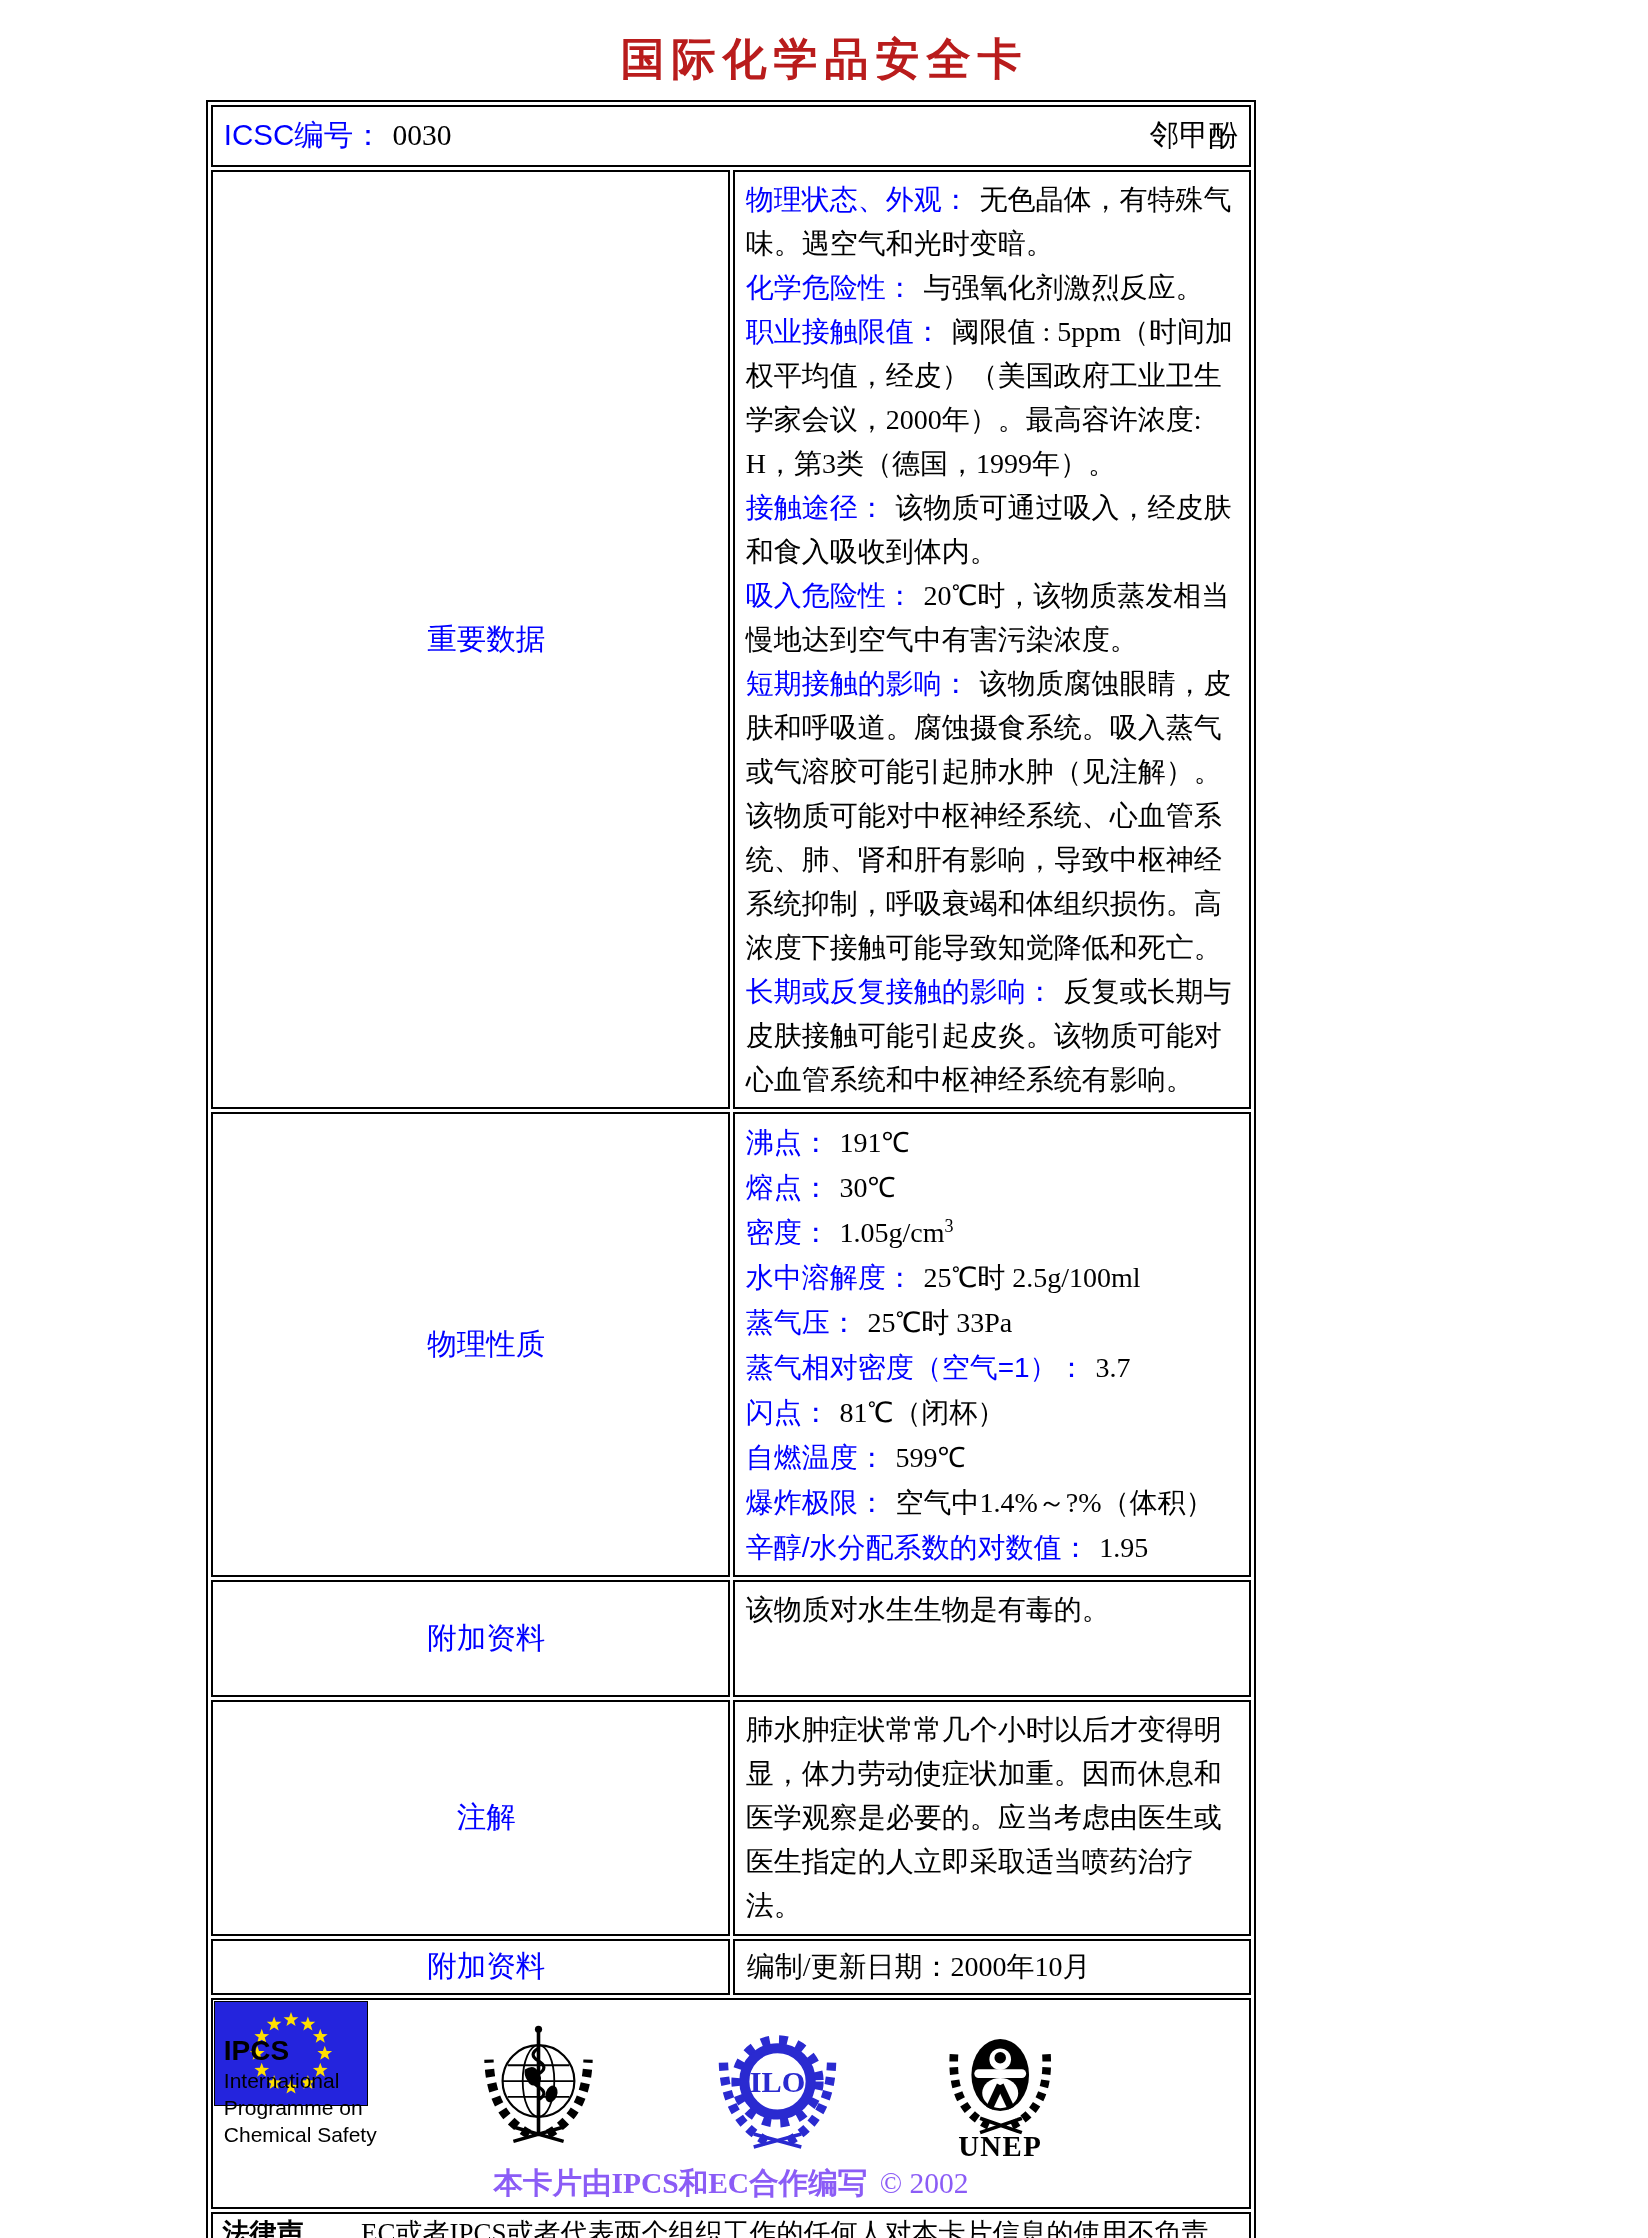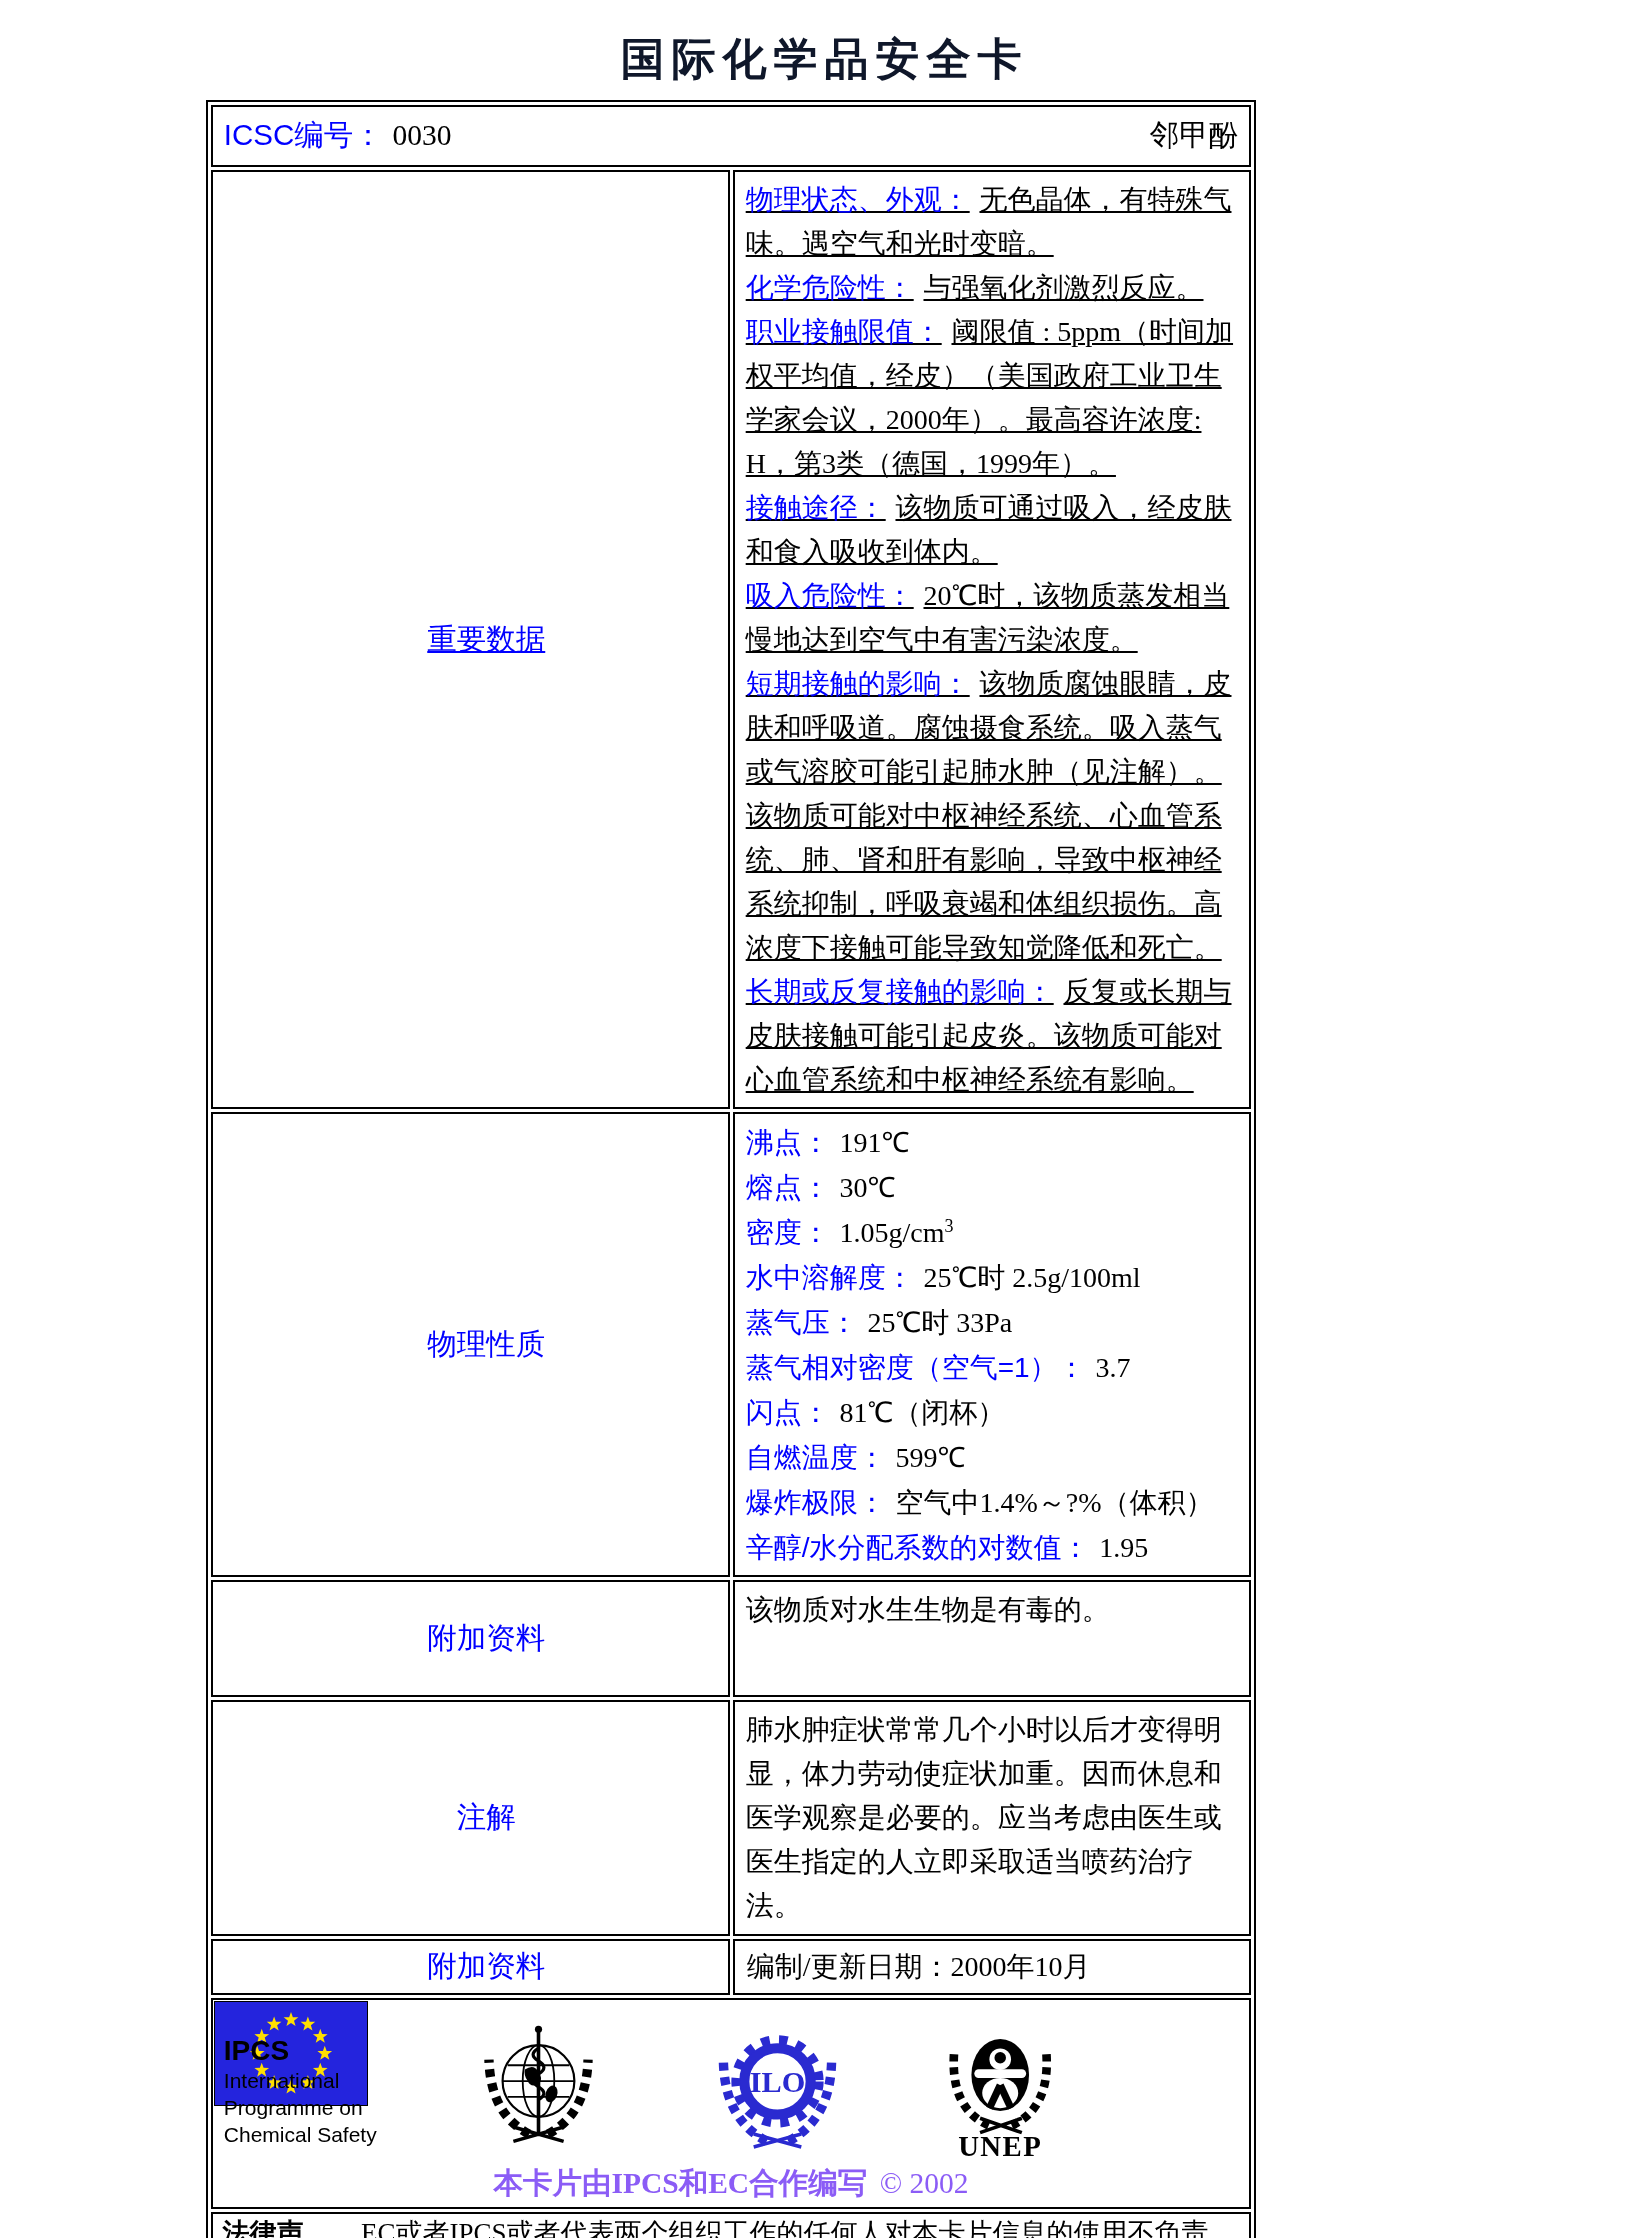--- a/index.html
+++ b/index.html
@@ -1,29 +1,29 @@
 <!DOCTYPE html>
 <html style="font-size:11.2px"><head>
 <meta charset="utf-8">
 <style>
   html,body{margin:0;padding:0;background:#fff;}
   .page{position:relative;width:1649px;height:2239px;background:#fff;overflow:hidden;
         font-family:"Liberation Serif", serif;color:#000;}
   .doc-title{position:absolute;top:29.5px;left:0;width:100%;text-align:center;
-        color:#0f172a;font-size:44px;font-weight:bold;letter-spacing:7px;
+        color:#b91c1c;font-size:44px;font-weight:bold;letter-spacing:7px;
         font-family:"DejaVu Serif", serif;}
   table.card{position:absolute;left:206px;top:100px;width:1050px;
         border:2.8px solid #000;border-collapse:separate;border-spacing:3.5px;background:#fff;
         table-layout:fixed;}
   td{border:2.1px solid #000;vertical-align:top;background:#fff;box-sizing:border-box;}
   td.lab{width:172px;vertical-align:middle;text-align:center;color:#0000ff;
         font-family:"Liberation Sans", sans-serif;font-size:29.5px;padding-left:33px;}
   td.content{padding:5.6px 11.2px;font-size:28px;line-height:44px;}
   tr.r-head td{height:62px;}
-  tr.r-important td{height:646px;text-decoration:underline;}
+  tr.r-important td{height:646px;}
   tr.r-physical td{height:460px;}
   tr.r-env td{height:117px;}
   tr.r-notes td{height:174px;}
   tr.r-add td{height:56px;}
   tr.r-logos td{height:211px;text-decoration:underline;}
   tr.r-legal td{height:51px;}
   .hdr-cell{display:flex;justify-content:space-between;align-items:center;
         padding:0 9.8px;font-size:29.5px;height:100%;box-sizing:border-box;}
   .k{color:#0000ff;font-family:"Liberation Sans", sans-serif;margin-right:9.8px;}
   .line{margin:0;}

